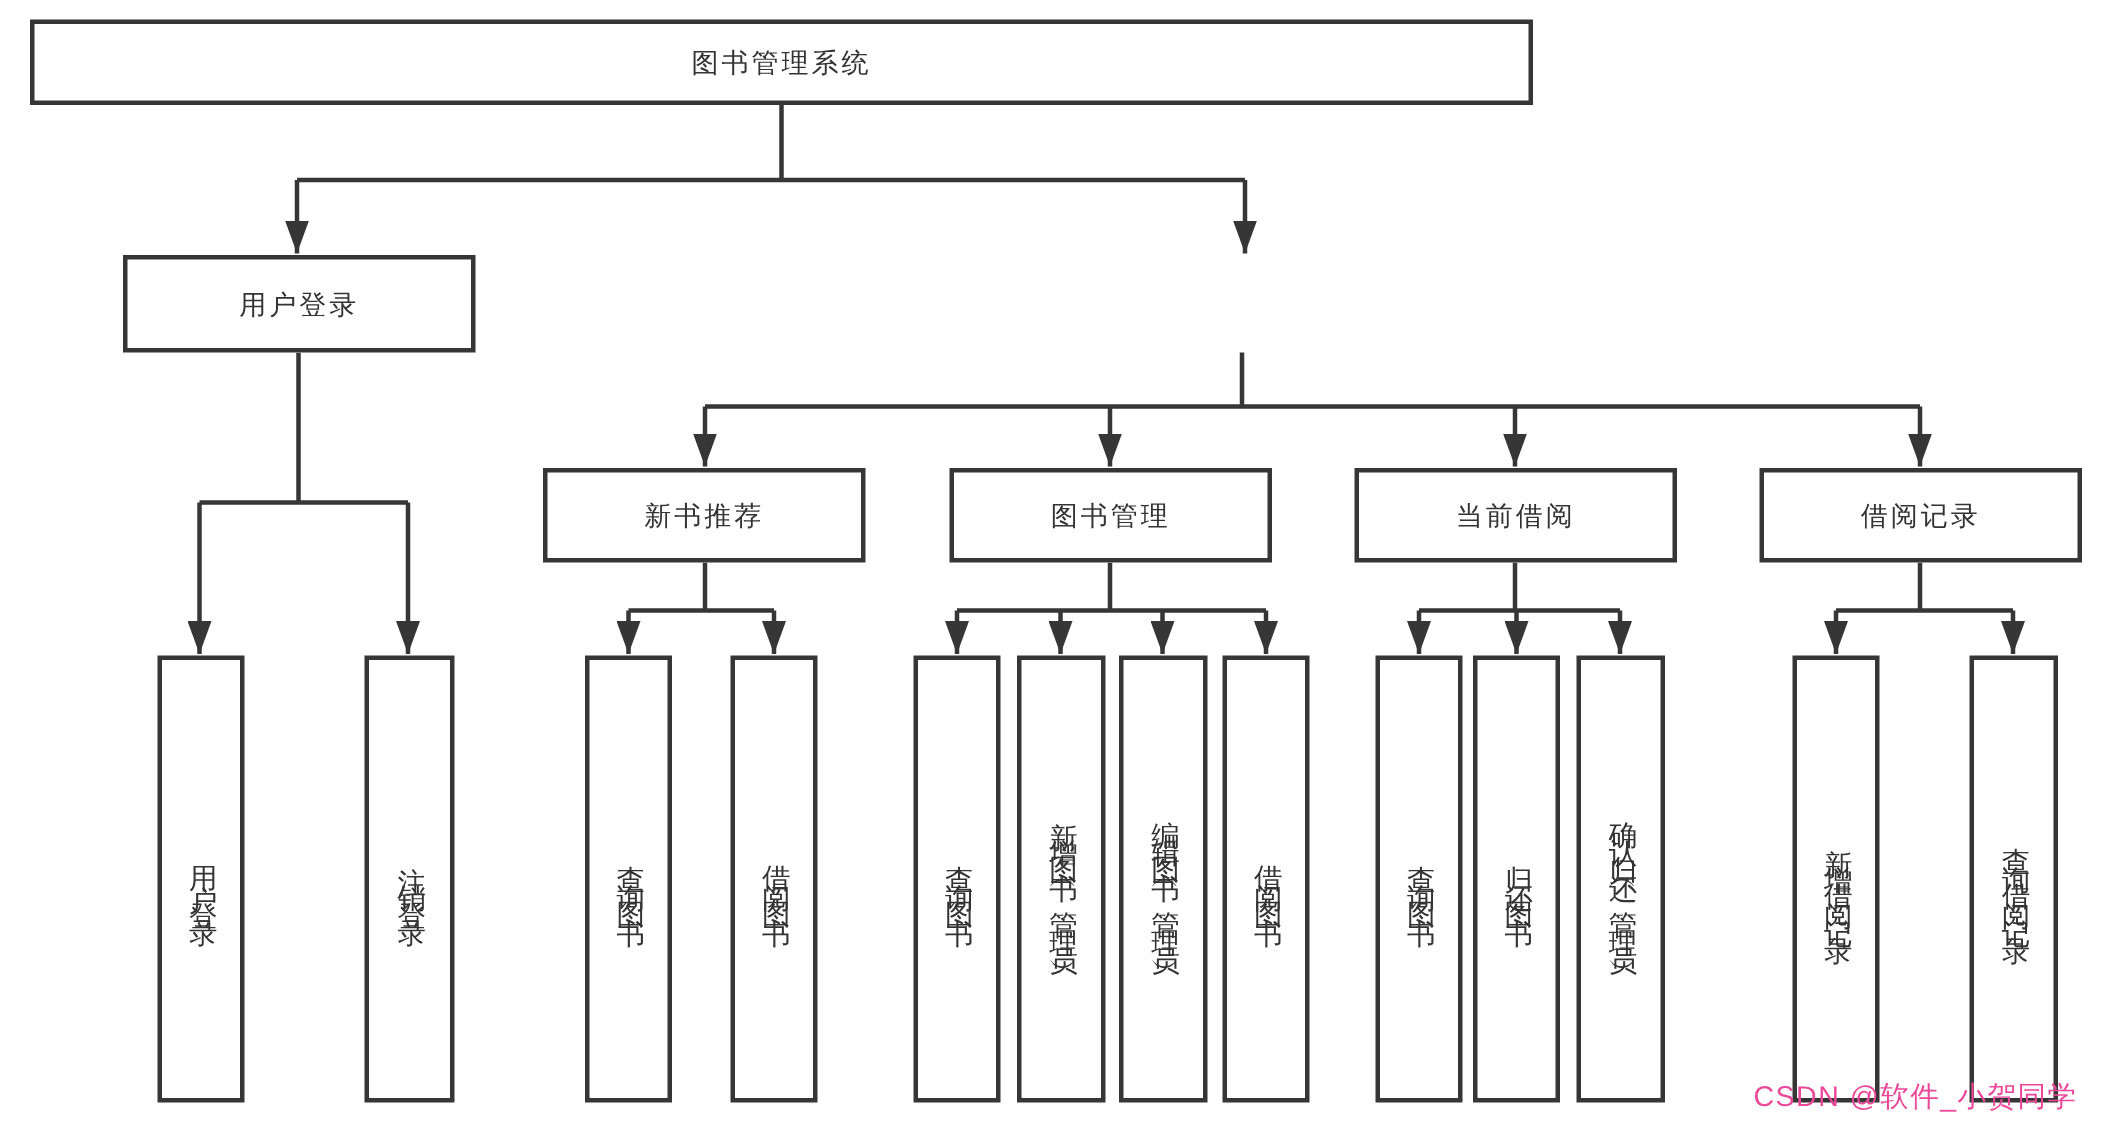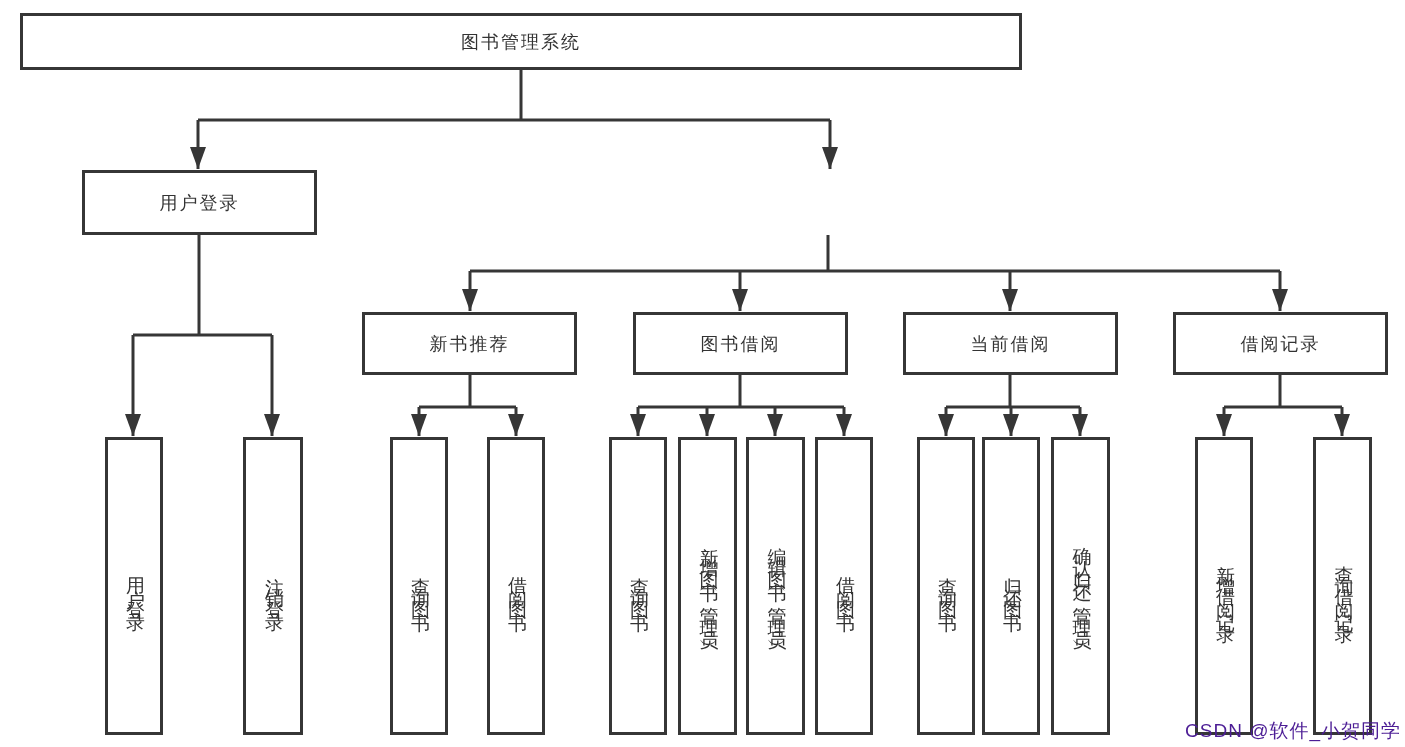--- a/index.html
+++ b/index.html
@@ -27,23 +27,23 @@
     writing-mode:vertical-rl;
     text-orientation:mixed;
     font-size:19px;
     letter-spacing:12px;
     line-height:1;
     white-space:nowrap;
   }
   .watermark {
     position:absolute;
     top:718px;
-    right:4px;
+    right:20px;
     font-size:19px;
-    color:#4c1d95;
+    color:#ec4899;
     letter-spacing:1px;
     white-space:nowrap;
   }
 </style>
 </head>
 <body>
 
 <div class="stage">
 
   <svg class="connectors" width="1405" height="747" viewBox="0 0 1405 747">
@@ -89,21 +89,21 @@
   </div>
 
   <div class="box" style="left:82px;top:170px;width:235px;height:65px">
     <span class="hlabel">用户登录</span>
   </div>
 
   <div class="box" style="left:362px;top:312px;width:215px;height:63px">
     <span class="hlabel">新书推荐</span>
   </div>
   <div class="box" style="left:633px;top:312px;width:215px;height:63px">
-    <span class="hlabel">图书借阅</span>
+    <span class="hlabel">图书管理</span>
   </div>
   <div class="box" style="left:903px;top:312px;width:215px;height:63px">
     <span class="hlabel">当前借阅</span>
   </div>
   <div class="box" style="left:1173px;top:312px;width:215px;height:63px">
     <span class="hlabel">借阅记录</span>
   </div>
 
   <div class="box leaf" style="left:105px;top:437px;width:58px;height:298px">
     <span class="vlabel">用户登录</span>

